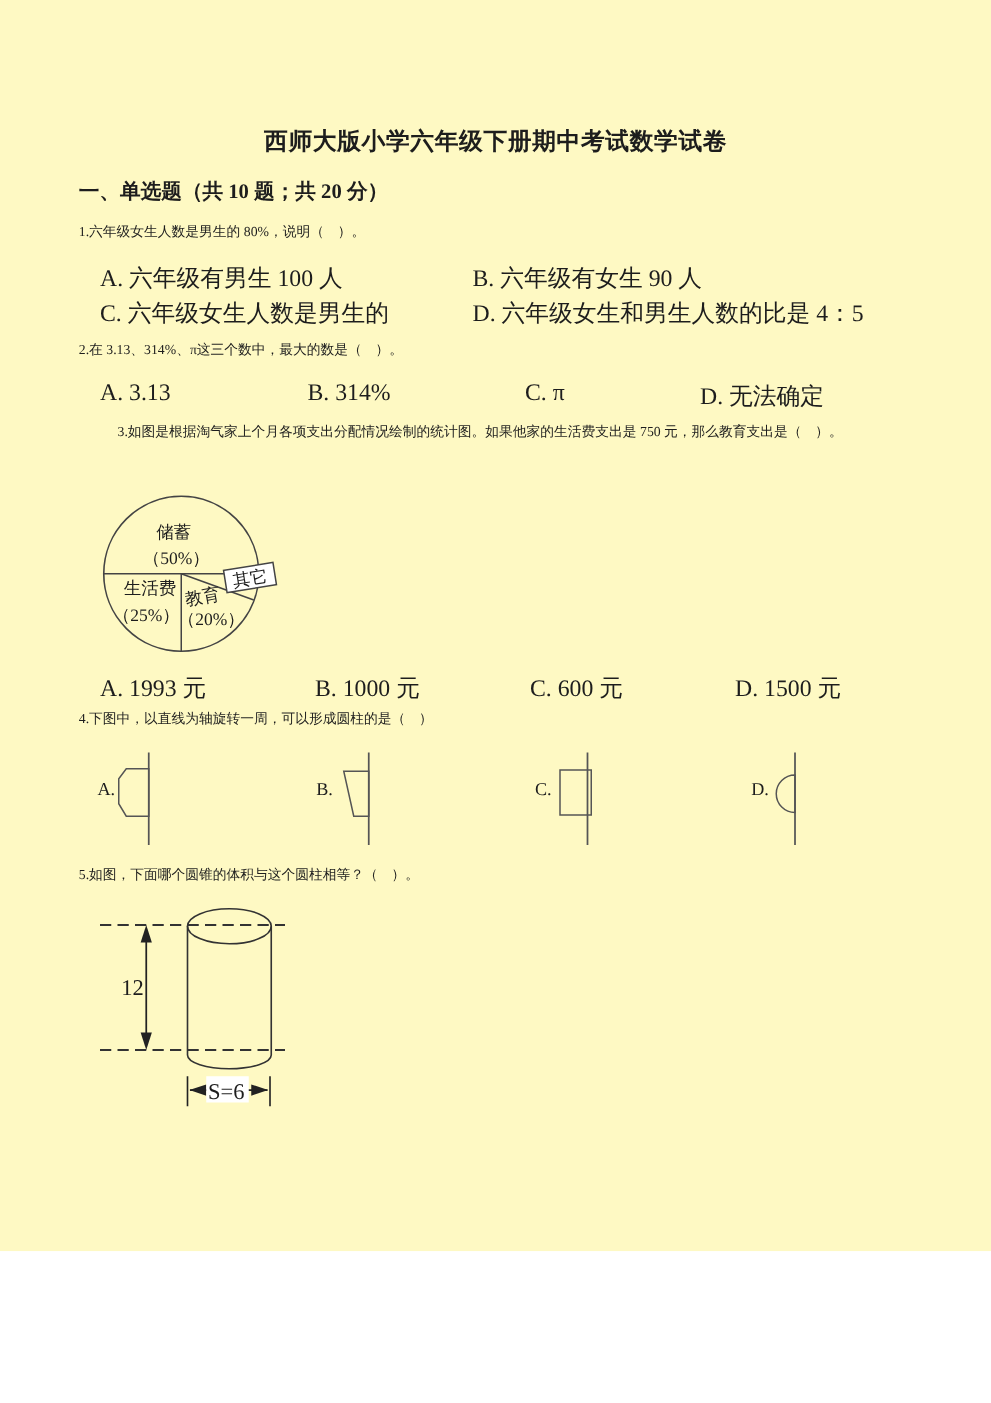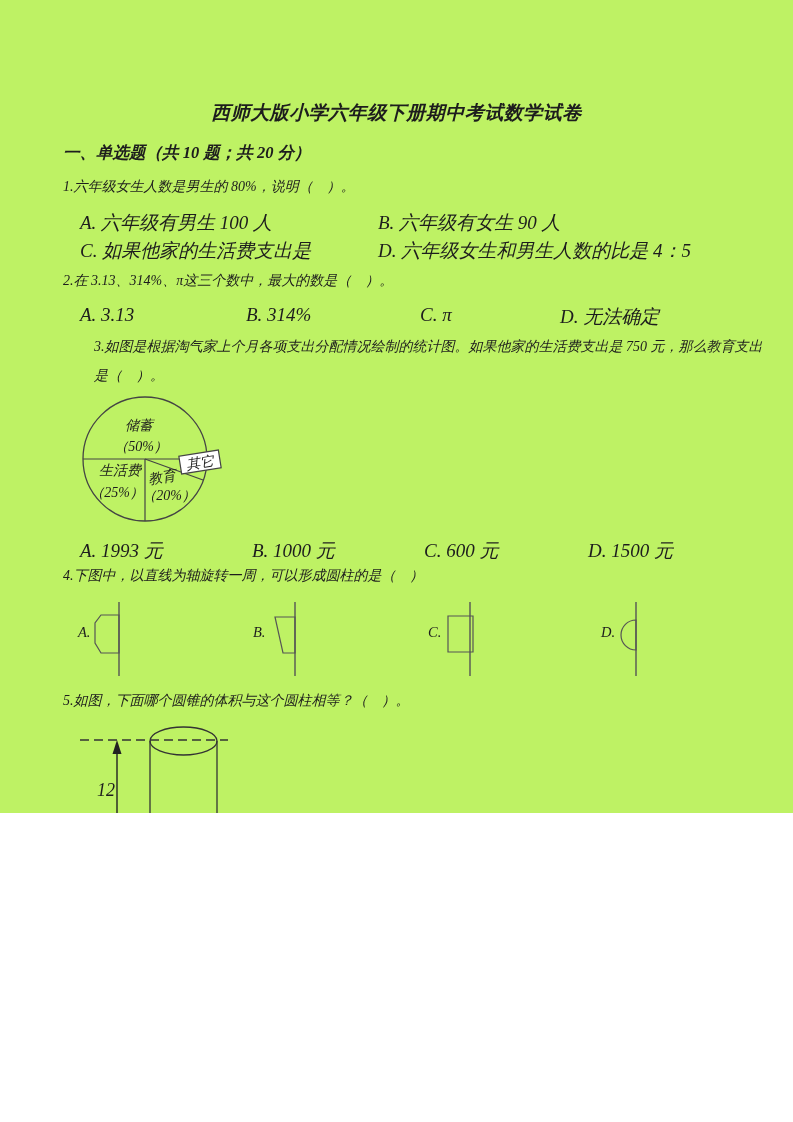--- a/index.html
+++ b/index.html
@@ -1,47 +1,46 @@
 <!DOCTYPE html>
 <html><head>
 <meta charset="utf-8">
 <style>
   html,body { margin:0; padding:0; background:#fff; }
   .page {
-    position:relative; width:793px; height:813px; background:#bef264;
+    position:relative; width:793px; height:1001px; background:#fef9c3;
     font-family:"Liberation Serif","DejaVu Serif",serif; color:#1d1d1d;
     overflow:hidden;
-    font-style:italic;
   }
   .abs { position:absolute; white-space:nowrap; }
   .title {
     top:100px; left:0; width:793px; text-align:center;
     font-size:19px; font-weight:bold; letter-spacing:0.5px;
   }
   .section-header { top:142px; left:63px; font-size:16.5px; font-weight:bold; }
-  .qtext { font-size:14px; }
+  .qtext { font-size:11px; }
   .opt { font-size:19px; }
   .wrap { white-space:normal; width:680px; line-height:29px; }
   .figlabel { font-size:14.5px; }
   svg { position:absolute; overflow:visible; }
   svg text { font-family:"Liberation Serif","DejaVu Serif",serif; fill:#1d1d1d; }
 </style>
 </head>
 <body>
 
 <div class="page">
 
   <div class="abs title">西师大版小学六年级下册期中考试数学试卷</div>
 
   <div class="abs section-header">一、单选题（共 10 题；共 20 分）</div>
 
   <div class="abs qtext" style="top:178px;left:63px;">1.六年级女生人数是男生的 80%，说明（　）。</div>
   <div class="abs opt" style="top:210px;left:80px;">A. 六年级有男生 100 人</div>
   <div class="abs opt" style="top:210px;left:378px;">B. 六年级有女生 90 人</div>
-  <div class="abs opt" style="top:238px;left:80px;">C. 如果他家的生活费支出是</div>
+  <div class="abs opt" style="top:238px;left:80px;">C. 六年级女生人数是男生的</div>
   <div class="abs opt" style="top:238px;left:378px;">D. 六年级女生和男生人数的比是 4：5</div>
 
   <div class="abs qtext" style="top:272px;left:63px;">2.在 3.13、314%、π这三个数中，最大的数是（　）。</div>
   <div class="abs opt" style="top:304px;left:80px;">A. 3.13</div>
   <div class="abs opt" style="top:304px;left:246px;">B. 314%</div>
   <div class="abs opt" style="top:304px;left:420px;">C. π</div>
   <div class="abs opt" style="top:304px;left:560px;">D. 无法确定</div>
 
   <div class="abs qtext wrap" style="top:332px;left:63px;margin-left:31px;">3.如图是根据淘气家上个月各项支出分配情况绘制的统计图。如果他家的生活费支出是 750 元，那么教育支出是（　）。</div>
 

